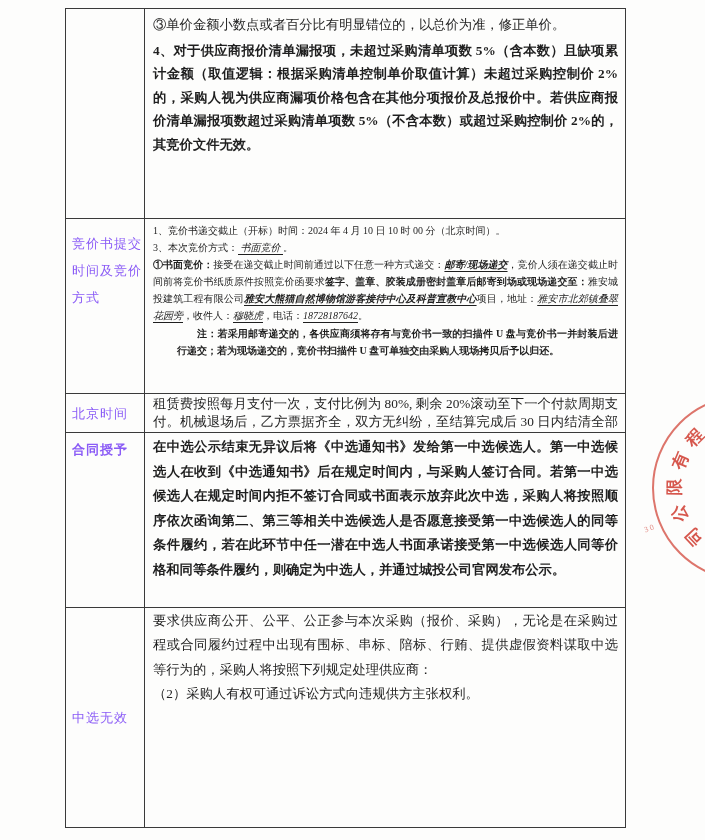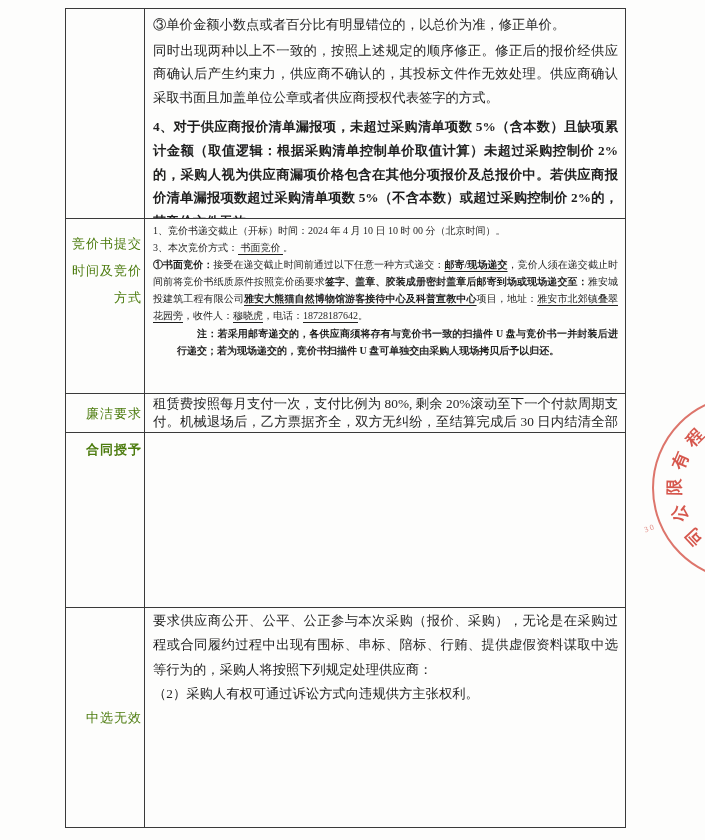--- a/index.html
+++ b/index.html
@@ -25,41 +25,41 @@
   .trow:last-child{border-bottom:none;}
   .row0{height:210px;}
   .row1{height:175px;}
   .row2{height:39px;}
   .row3{height:175px;font-weight:bold;}
   .row4{flex:1;}
   .lcell{
     width:79px;flex:0 0 79px;box-sizing:border-box;
     border-right:1px solid #3a3a3a;
     font-size:13px;letter-spacing:1px;line-height:27px;
-    padding:0 2px 0 6px;color:#4d7c0f;
-    display:flex;flex-direction:column;justify-content:center;text-align:right;
+    padding:0 2px 0 6px;color:#8b5cf6;
+    display:flex;flex-direction:column;justify-content:center;
   }
   .row1 .lcell{justify-content:flex-start;padding-top:11px;}
   .row3 .lcell{justify-content:flex-start;padding-top:7px;line-height:20px;}
   .ccell{
     flex:1;box-sizing:border-box;
     text-align:justify;
     padding:4px 7px 0 8px;
     color:#1f1f1f;
   }
   .para{margin:0;}
   .row0 .ccell{font-size:13.3px;line-height:23.6px;}
   .row0 .para{margin-bottom:2px;}
   .row0 .para:nth-child(3){margin-top:6px;}
   .row1 .ccell{font-size:10px;line-height:17.1px;padding-top:3px;}
   .row2 .ccell{font-size:13.3px;line-height:18.4px;padding-top:1px;}
   .row3 .ccell{font-size:13.3px;line-height:24.6px;padding-top:2px;}
   .row4 .ccell{font-size:13.3px;line-height:24.3px;padding-top:1px;}
   .b{font-weight:bold;}
-  .u{text-decoration:underline;text-underline-offset:3px;}
+  .u{text-decoration:underline;text-underline-offset:3px;font-style:italic;}
   .indent{text-indent:2em;margin-left:24px;}
 
   
   .stamp{position:absolute;left:0;top:0;width:705px;height:840px;pointer-events:none;}
   .stamp-ring{
     position:absolute;left:652px;top:395px;width:186px;height:186px;
     border:2.5px solid rgba(207,58,46,0.70);border-radius:50%;
     box-sizing:border-box;
   }
   .stamp-char{
@@ -74,41 +74,43 @@
 </style>
 </head>
 <body>
 
 <div class="page">
   <div class="terms-table">
       <div class="trow row0">
         <div class="lcell"></div>
         <div class="ccell">
           <p class="para"><span>③单价金额小数点或者百分比有明显错位的，以总价为准，修正单价。</span></p>
-          <p class="para"><span>同时出现两种以上不一致的，按照上述规定的顺序修正。修正后的报价经供应商确认后产生约束力，供应商不确认的，其投标文件作无效处理。供应商确认采取书面且加盖单位公章或者供应商授权代表签字的方式。</span></p>
           <p class="para"><span class="b ">4、对于供应商报价清单漏报项，未超过采购清单项数 5%（含本数）且缺项累计金额（取值逻辑：根据采购清单控制单价取值计算）未超过采购控制价 2%的，采购人视为供应商漏项价格包含在其他分项报价及总报价中。若供应商报价清单漏报项数超过采购清单项数 5%（不含本数）或超过采购控制价 2%的，其竞价文件无效。</span></p>
         </div>
       </div>
       <div class="trow row1">
         <div class="lcell">竞价书提交时间及竞价方式</div>
         <div class="ccell">
           <p class="para"><span>1、竞价书递交截止（开标）时间：2024 年 4 月 10 日 10 时 00 分（北京时间）。</span></p>
           <p class="para"><span>3、本次竞价方式：</span><span class="u"> 书面竞价 </span><span>。</span></p>
           <p class="para"><span class="b ">①书面竞价：</span><span>接受在递交截止时间前通过以下任意一种方式递交：</span><span class="b u">邮寄/现场递交</span><span>，竞价人须在递交截止时间前将竞价书纸质原件按照竞价函要求</span><span class="b ">签字、盖章、胶装成册密封盖章后邮寄到场或现场递交至：</span><span>雅安城投建筑工程有限公司</span><span class="b u">雅安大熊猫自然博物馆游客接待中心及科普宣教中心</span><span>项目，地址：</span><span class="u">雅安市北郊镇叠翠花园旁</span><span>，收件人：</span><span class="u">穆晓虎</span><span>，电话：</span><span class="u">18728187642</span><span>。</span></p>
           <p class="para indent"><span class="b ">注：若采用邮寄递交的，各供应商须将存有与竞价书一致的扫描件 U 盘与竞价书一并封装后进行递交；若为现场递交的，竞价书扫描件 U 盘可单独交由采购人现场拷贝后予以归还。</span></p>
         </div>
       </div>
       <div class="trow row2">
-        <div class="lcell">廉洁要求</div>
+        <div class="lcell">北京时间</div>
         <div class="ccell">
           <p class="para"><span>租赁费按照每月支付一次，支付比例为 80%, 剩余 20%滚动至下一个付款周期支付。机械退场后，乙方票据齐全，双方无纠纷，至结算完成后 30 日内结清全部租赁款项。</span></p>
         </div>
       </div>
       <div class="trow row3">
         <div class="lcell">合同授予</div>
+        <div class="ccell">
+          <p class="para"><span>在中选公示结束无异议后将《中选通知书》发给第一中选候选人。第一中选候选人在收到《中选通知书》后在规定时间内，与采购人签订合同。若第一中选候选人在规定时间内拒不签订合同或书面表示放弃此次中选，采购人将按照顺序依次函询第二、第三等相关中选候选人是否愿意接受第一中选候选人的同等条件履约，若在此环节中任一潜在中选人书面承诺接受第一中选候选人同等价格和同等条件履约，则确定为中选人，并通过城投公司官网发布公示。</span></p>
+        </div>
       </div>
       <div class="trow row4">
         <div class="lcell">中选无效</div>
         <div class="ccell">
           <p class="para"><span>要求供应商公开、公平、公正参与本次采购（报价、采购），无论是在采购过程或合同履约过程中出现有围标、串标、陪标、行贿、提供虚假资料谋取中选等行为的，采购人将按照下列规定处理供应商：</span></p>
           <p class="para"><span>（2）采购人有权可通过诉讼方式向违规供方主张权利。</span></p>
         </div>
       </div>
     </div>
   <div class="stamp">

